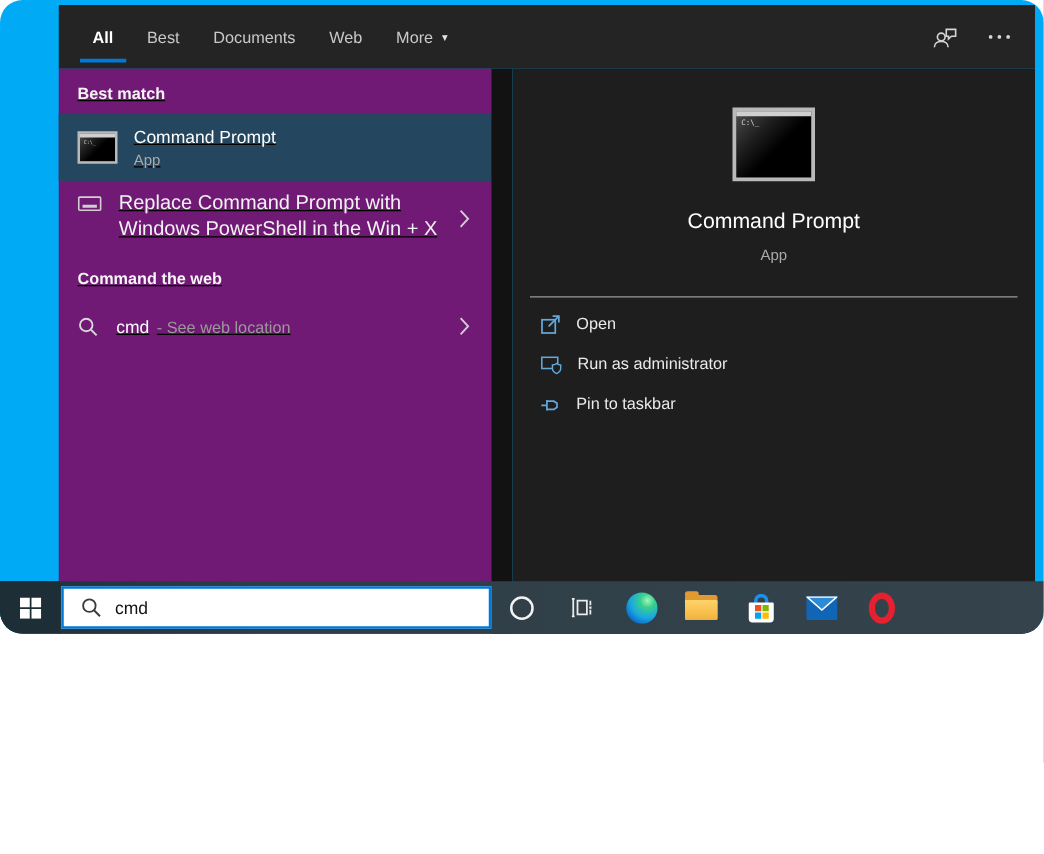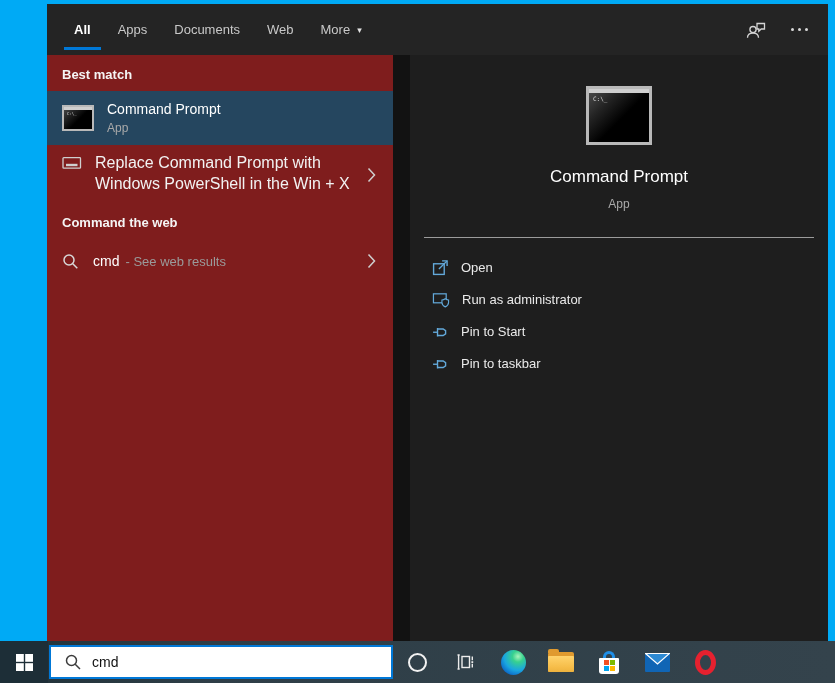--- a/index.html
+++ b/index.html
@@ -1,40 +1,40 @@
 <!DOCTYPE html>
 <html><head>
 <meta charset="utf-8">
 <style>
   * { box-sizing: border-box; margin: 0; padding: 0; }
   html,body { width:835px; height:683px; }
   body { font-family: "Liberation Sans", sans-serif; overflow:hidden; }
 
-  .screen { position:relative; width:835px; height:683px; background:#00aaf5; overflow:hidden; }
+  .screen { position:relative; width:835px; height:507px; background:#00aaf5; overflow:hidden;border-radius:18px; }
 
   
   .search-window { position:absolute; left:47px; top:4px; width:781px; height:637px;
                    display:flex; flex-direction:column; }
 
   .sw-header { flex:0 0 51px; background:#242424; display:flex; align-items:center;
                justify-content:space-between; }
   .tabs { display:flex; align-items:stretch; height:51px; padding-left:27px; gap:27px; }
   .tab { position:relative; display:flex; align-items:center; color:#c9c9c9; font-size:13px; cursor:default; }
   .tab.selected { color:#ffffff; font-weight:bold; }
   .tab.selected::after { content:""; position:absolute; left:-10px; right:-10px; bottom:5px;
                          height:3px; background:#0078d7; }
   .tab .caret { font-size:9px; margin-left:7px; color:#e3e3e3; }
   .header-icons { display:flex; align-items:center; gap:24px; padding-right:20px; }
   .dots { display:flex; gap:4px; align-items:center; height:20px; }
   .dots span { width:3px; height:3px; border-radius:50%; background:#d8d8d8; }
 
   .sw-body { flex:1; display:flex; min-height:0; }
 
   
-  .left-panel { flex:0 0 346px; background:#7f1d1d; }
+  .left-panel { flex:0 0 346px; background:#701a75;text-decoration:underline; }
   .panel-gap  { flex:0 0 17px;  background:#121212; }
 
   .section-header { color:#f5f5f5; font-weight:bold; font-size:13px; padding:12px 15px 9px 15px; }
   .result-row { display:flex; align-items:center; padding:0 15px; color:#f0f0f0; }
   .row-best { height:54px; background:#25465f; }
   .row-texts { margin-left:13px; }
   .row-title { font-size:14px; color:#ffffff; }
   .row-sub { font-size:12px; color:#a9a9a9; margin-top:4px; }
 
   .row-settings { padding-top:7px; padding-bottom:9px; align-items:flex-start; }
@@ -56,21 +56,21 @@
   .cmd-big { width:66px; height:59px; border-width:3px; }
   .cmd-big .tbar { height:4px; }
   .cmd-big .ptxt { font-size:6px; top:6px; left:4px; }
 
   
   .right-panel { flex:1; background:#1e1e1e; display:flex; flex-direction:column; align-items:center; }
   .rp-title { margin-top:22px; font-size:17px; color:#ffffff; }
   .rp-sub { margin-top:10px; font-size:12px; color:#a9a9a9; }
   .rp-divider { width:calc(100% - 28px); height:1px; background:#9b9b9b; margin-top:26px; }
   .rp-actions { width:100%; padding:13px 0 0 22px; }
-  .action-row { display:flex; align-items:center; height:32px; font-size:13px; color:#eaeaea; cursor:default; }
+  .action-row { display:flex; align-items:flex-start; height:32px; font-size:13px; color:#eaeaea; cursor:default; }
   .action-row svg { margin-right:12px; flex:0 0 auto; }
 
   
   .taskbar { position:absolute; left:0; bottom:0; width:835px; height:42px;
              background:linear-gradient(90deg,#203138 0%,#2e3e47 25%,#34434c 100%);
              display:flex; align-items:center; }
   .start-button { width:48px; height:42px; display:flex; align-items:center; justify-content:center;
                   background:#1d2e37; }
   .task-search { width:344px; height:34px; margin-left:1px; background:#ffffff; border:2px solid #0078d7;
                  display:flex; align-items:center; }
@@ -103,21 +103,21 @@
 <div class="screen">
 
   <div class="search-window">
 
     <div class="sw-header">
       <div class="tabs">
         <div class="tab selected">
             <span>All</span>
           </div>
         <div class="tab">
-            <span>Apps</span>
+            <span>Best</span>
           </div>
         <div class="tab">
             <span>Documents</span>
           </div>
         <div class="tab">
             <span>Web</span>
           </div>
         <div class="tab">
           <span>More</span>
           <span class="caret">▾</span>
@@ -176,21 +176,21 @@
         <div class="section-header">Command the web</div>
 
         <div class="result-row row-web">
           <svg width="17" height="17" viewBox="0 0 17 17">
             <g fill="none" stroke="#d9d9d9" stroke-width="1.5">
               <circle cx="7" cy="7" r="5"></circle>
               <path d="M10.8 10.8 L15.3 15.3"></path>
             </g>
           </svg>
           <span class="web-query">cmd</span>
-          <span class="web-suffix">- See web results</span>
+          <span class="web-suffix">- See web location</span>
           <span class="chev">
             <svg width="9" height="16" viewBox="0 0 9 16">
                 <path d="M1.5 1.5 L7.5 8 L1.5 14.5" fill="none" stroke="#cfcfcf" stroke-width="1.5"></path>
               </svg>
           </span>
         </div>
 
       </div>
 
       <div class="panel-gap"></div>
@@ -221,30 +221,20 @@
 
           <div class="action-row">
             <svg width="18" height="17" viewBox="0 0 18 18">
               <rect x="1" y="3" width="13.5" height="9.5" fill="none" stroke="#63a9da" stroke-width="1.3"></rect>
               <path d="M13.5 8.2 C14.5 9 15.8 9.5 17 9.5 V12.3 C17 14.4 15.6 15.9 13.5 16.8 C11.4 15.9 10 14.4 10 12.3 V9.5 C11.2 9.5 12.5 9 13.5 8.2 Z" fill="#1e1e1e" stroke="#63a9da" stroke-width="1.2"></path>
             </svg>
             <span>Run as administrator</span>
           </div>
 
 
-          <div class="action-row">
-            <svg width="17" height="17" viewBox="0 0 16 16">
-              <g fill="none" stroke="#63a9da" stroke-width="1.3">
-                <path d="M1 8.7 H5.2"></path>
-                  <path d="M5.2 4.7 V12.7"></path>
-                <path d="M5.2 5.6 H10.5 L12.8 7.2 V10.2 L10.5 11.8 H5.2"></path>
-              </g>
-            </svg>
-            <span>Pin to Start</span>
-          </div>
 
           <div class="action-row">
             <svg width="17" height="17" viewBox="0 0 16 16">
               <g fill="none" stroke="#63a9da" stroke-width="1.3">
                 <path d="M1 8.7 H5.2"></path>
                   <path d="M5.2 4.7 V12.7"></path>
                 <path d="M5.2 5.6 H10.5 L12.8 7.2 V10.2 L10.5 11.8 H5.2"></path>
               </g>
             </svg>
             <span>Pin to taskbar</span>

